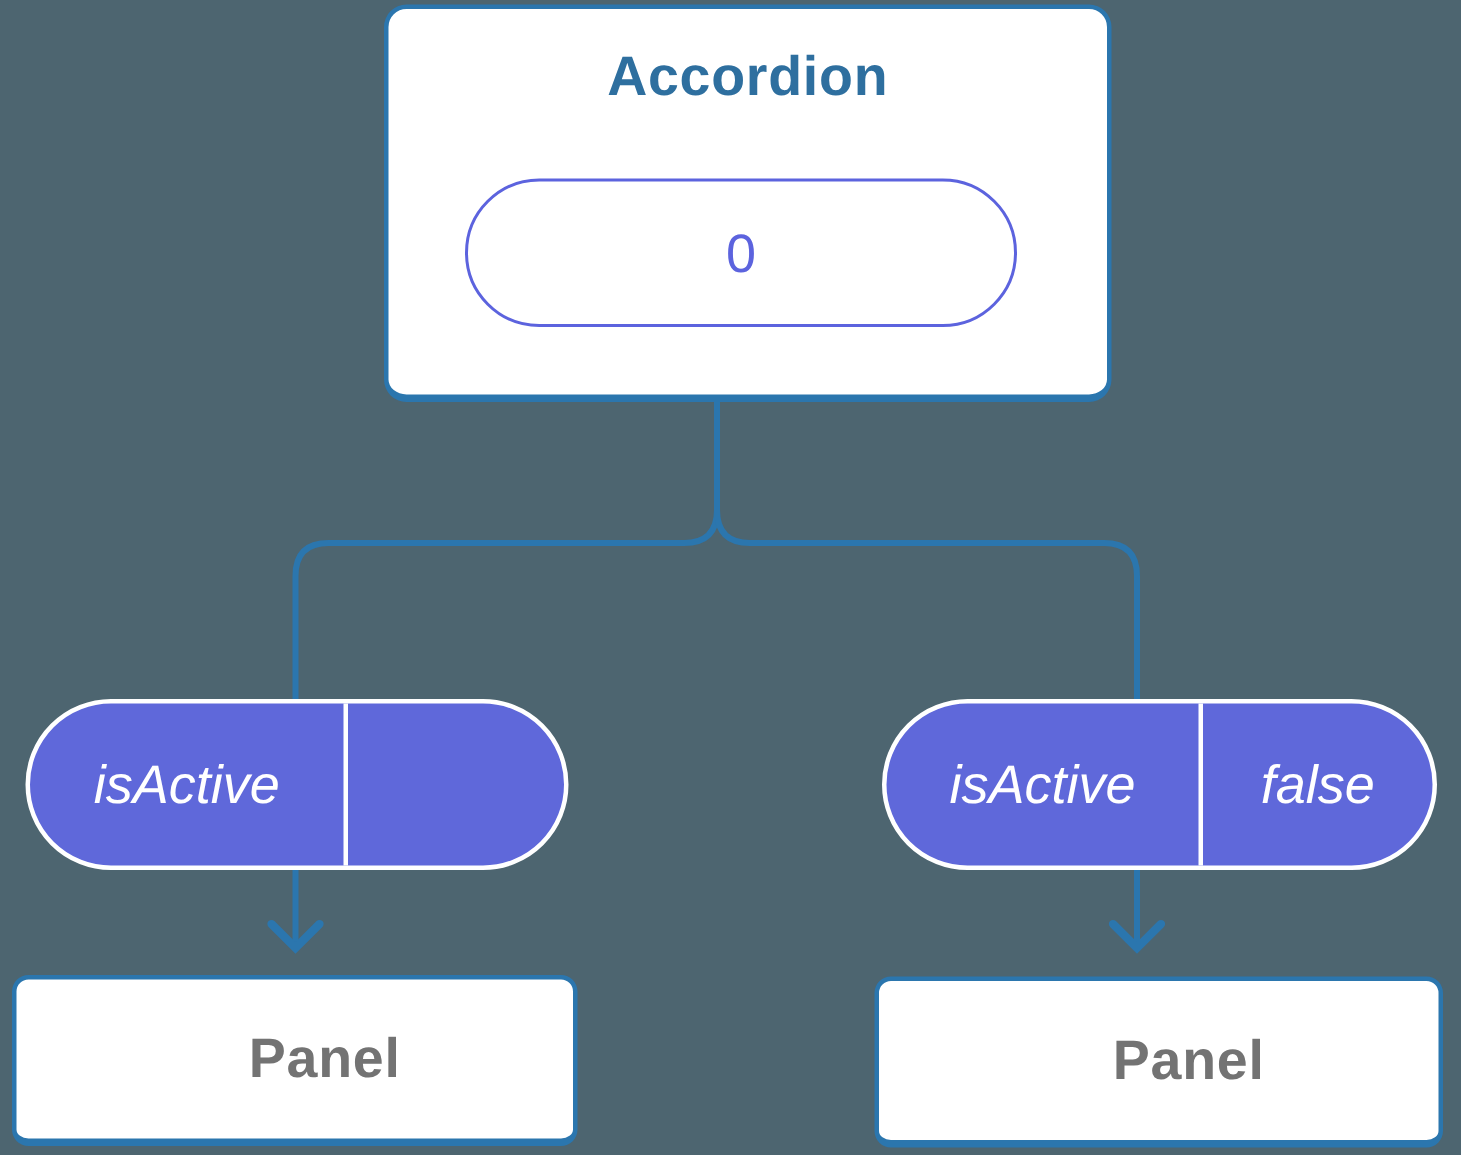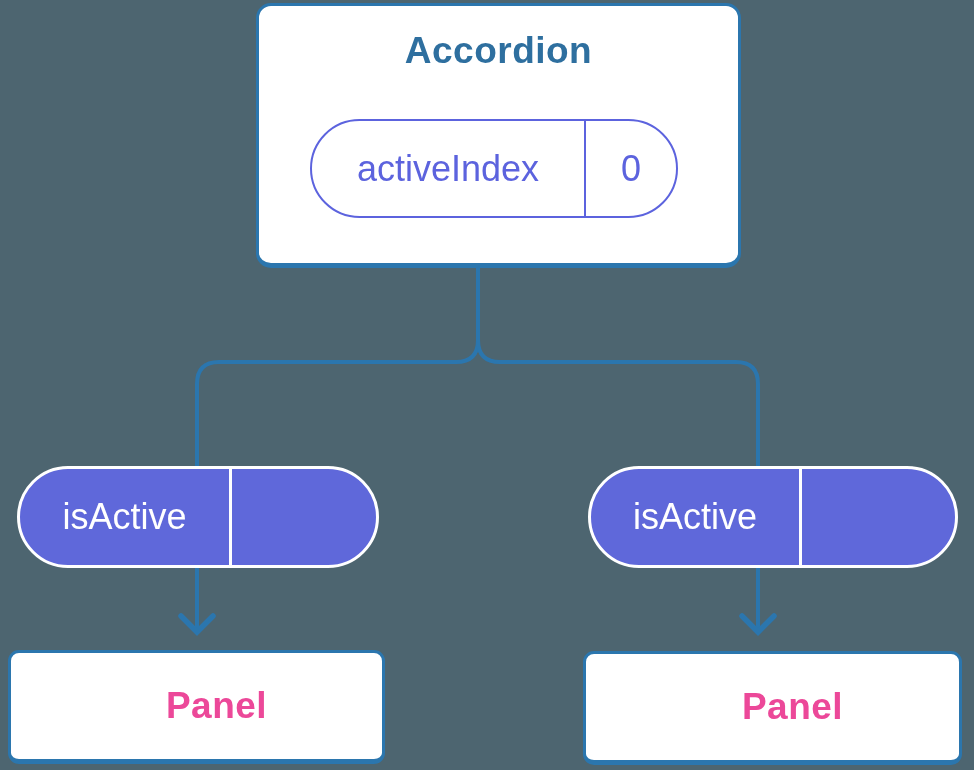--- a/index.html
+++ b/index.html
@@ -65,27 +65,28 @@
   }
   .pill-outline .cell-key {
     flex: 0 0 274px;
     border-right: 2.5px solid #5c63de;
   }
   .pill-outline .cell-val { flex: 1 1 auto; }
 
   
   .pill-filled {
     position: absolute;
-    height: 102px;
+    height: 114px;
     background: #5f68da;
     border: 3px solid #ffffff;
     border-radius: 60px;
     display: flex;
     align-items: stretch;
     z-index: 3;
+    font-style: italic;
   }
   .pill-filled .cell {
     display: flex;
     align-items: center;
     justify-content: center;
     font-size: 36px;
     color: #ffffff;
   }
   .pill-filled .cell-key { border-right: 3px solid #ffffff; }
   .pill-filled .cell-val { flex: 1 1 auto; }
@@ -101,21 +102,21 @@
     height: 114px;
     background: #ffffff;
     border: 3px solid #2b76ae;
     border-bottom-width: 5px;
     border-radius: 11px;
     display: flex;
     align-items: center;
     justify-content: center;
     font-size: 37px;
     font-weight: 700;
-    color: #ec4899;
+    color: #737373;
     letter-spacing: 0.5px;
     z-index: 2;
     padding-left: 40px;
   }
   .panel-left  { left: 8px;   top: 650px; width: 377px; }
   .panel-right { left: 583px; top: 651px; width: 379px; }
 </style>
 </head>
 <body>
 
@@ -128,30 +129,30 @@
 
     <path d="M478 266 L478 340 Q478 362 500 362 L736 362 Q758 362 758 384 L758 628" fill="none" stroke="#2b76ae" stroke-width="4"></path>
     <path d="M742 616 L758 632 L774 616" fill="none" stroke="#2b76ae" stroke-width="5.5" stroke-linecap="round" stroke-linejoin="miter"></path>
   </svg>
 
   <div class="root-card">
     <div class="root-title">Accordion</div>
   </div>
 
   <div class="pill-outline">
-    <div class="cell cell-key">activeIndex</div>
     <div class="cell cell-val">0</div>
   </div>
 
   <div class="pill-filled pill-left">
     <div class="cell cell-key">isActive</div>
   </div>
 
   <div class="pill-filled pill-right">
     <div class="cell cell-key">isActive</div>
+    <div class="cell cell-val">false</div>
   </div>
 
   <div class="panel-card panel-left">
     <span>Panel</span>
   </div>
   <div class="panel-card panel-right">
     <span>Panel</span>
   </div>
 
 </div>

